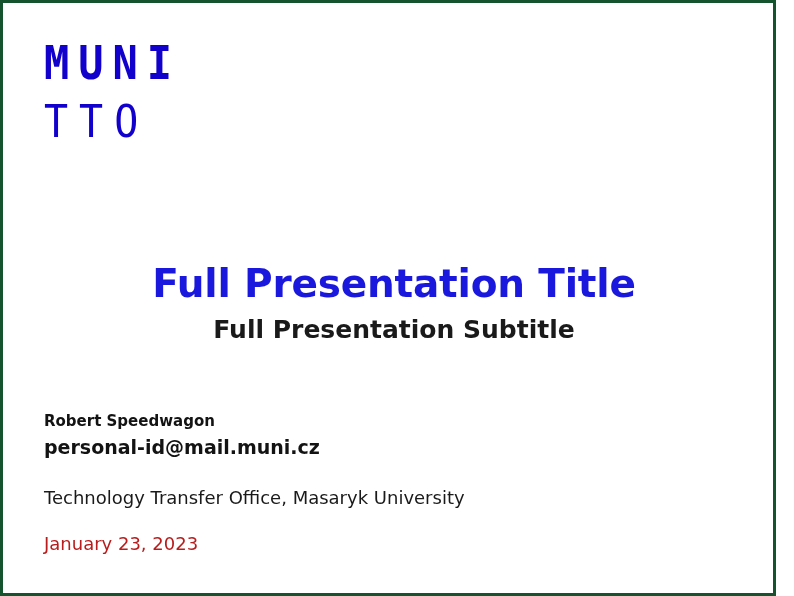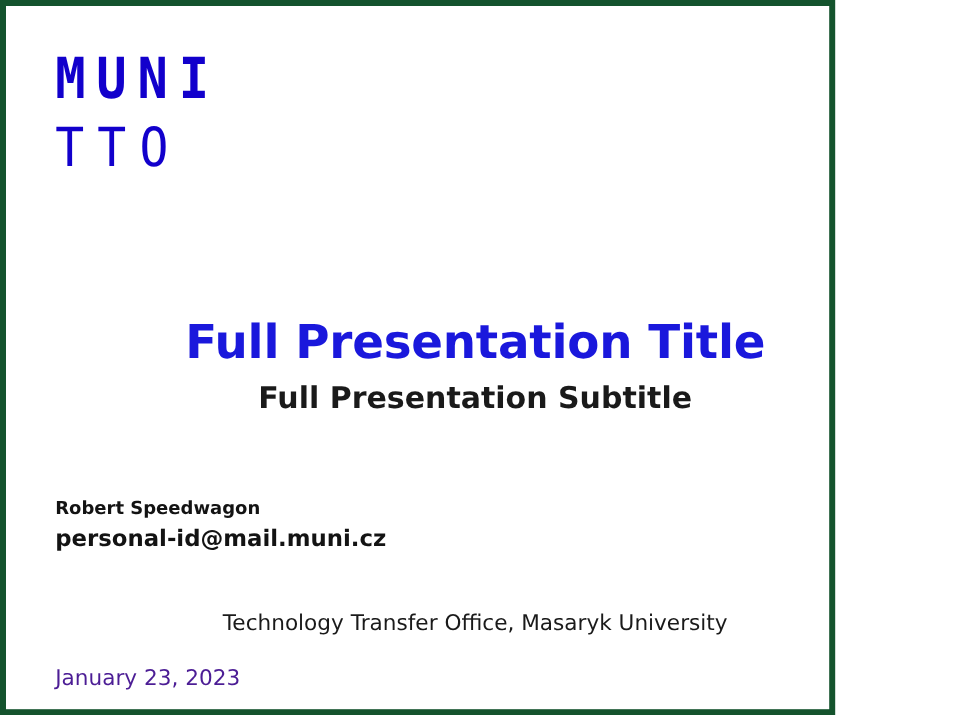--- a/index.html
+++ b/index.html
@@ -3,27 +3,27 @@
 <meta charset="utf-8">
 <style>
   html, body {
     margin: 0;
     padding: 0;
     background: #ffffff;
   }
 
   .slide {
     position: relative;
-    width: 696px;
+    width: 776px;
     height: 596px;
     background: #ffffff;
     box-sizing: border-box;
     overflow: hidden;
     font-family: "DejaVu Sans", "Liberation Sans", sans-serif;
-    border: 5px solid #14532d;
+    border: 3px solid #14532d;
   }
 
   
   .logo {
     position: absolute;
     left: 41px;
     top: 36px;
     user-select: none;
   }
 
@@ -109,31 +109,30 @@
     margin: 0;
     white-space: nowrap;
   }
 
   .affiliation {
     font-family: "DejaVu Sans", "Liberation Sans", sans-serif;
     font-weight: 400;
     font-size: 18px;
     line-height: 26px;
     color: #1a1a1a;
-    margin: 45px 0 0 0;
+    margin: 25px 0 0 0;
     white-space: nowrap;
-    text-align: center;
   }
 
   .date-line {
     font-family: "DejaVu Sans", "Liberation Sans", sans-serif;
     font-weight: 400;
     font-size: 18px;
     line-height: 26px;
-    color: #4c1d95;
+    color: #b91c1c;
     margin: 20px 0 0 0;
     white-space: nowrap;
   }
 </style>
 </head>
 <body>
 
 <div class="slide">
 
   <div class="logo">

